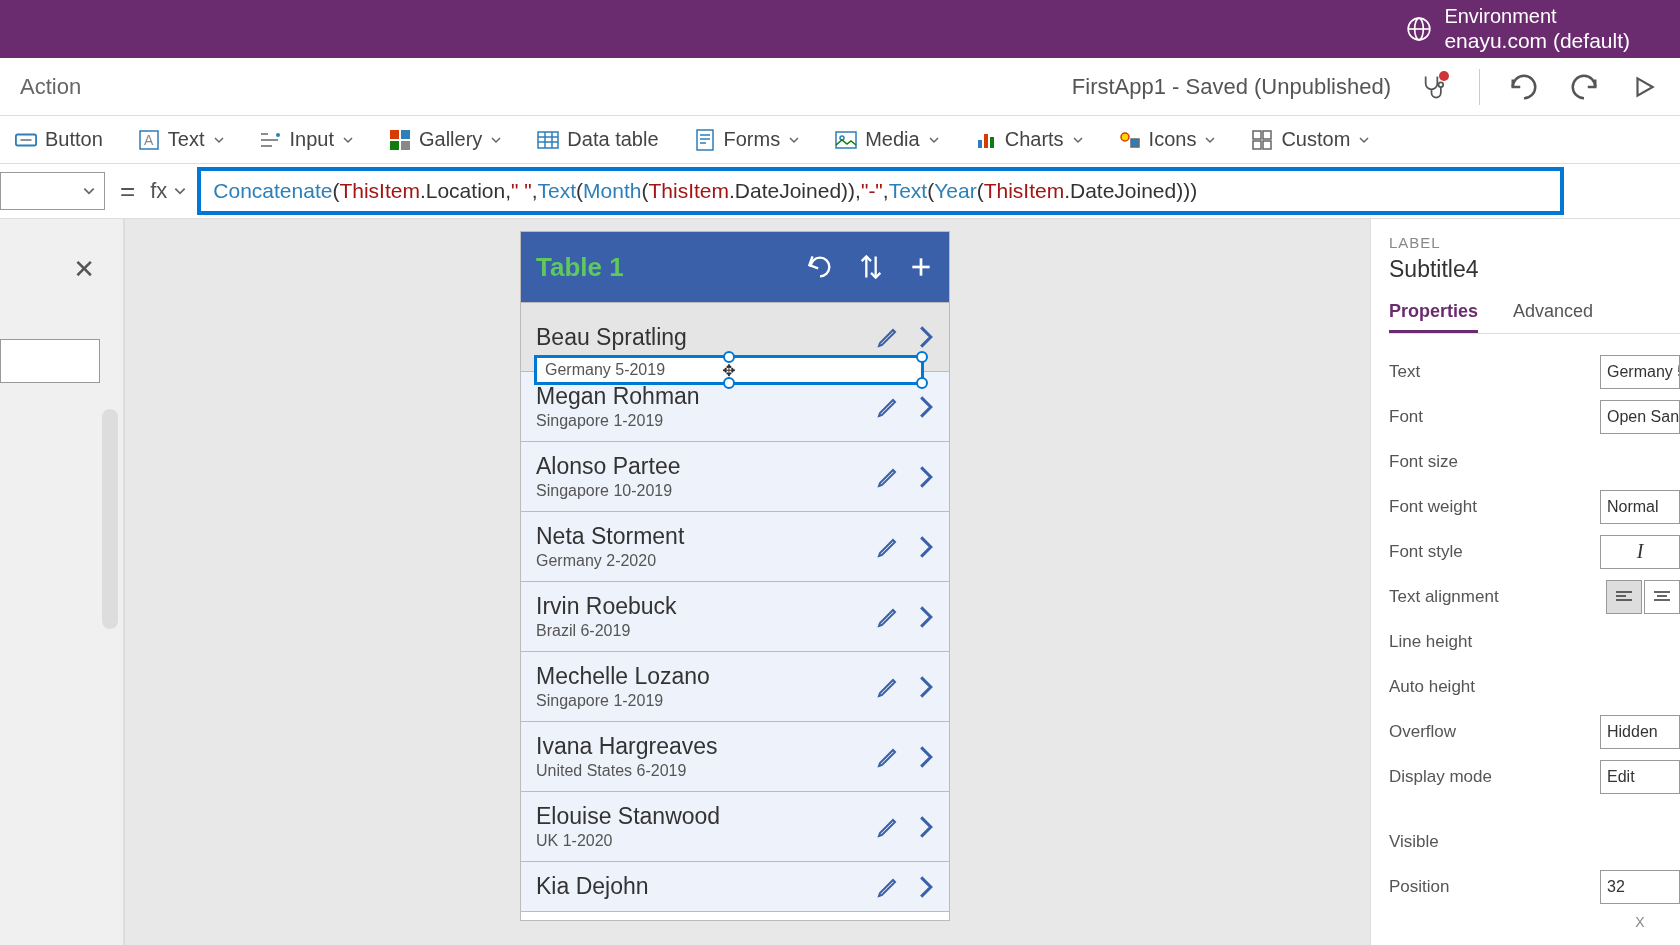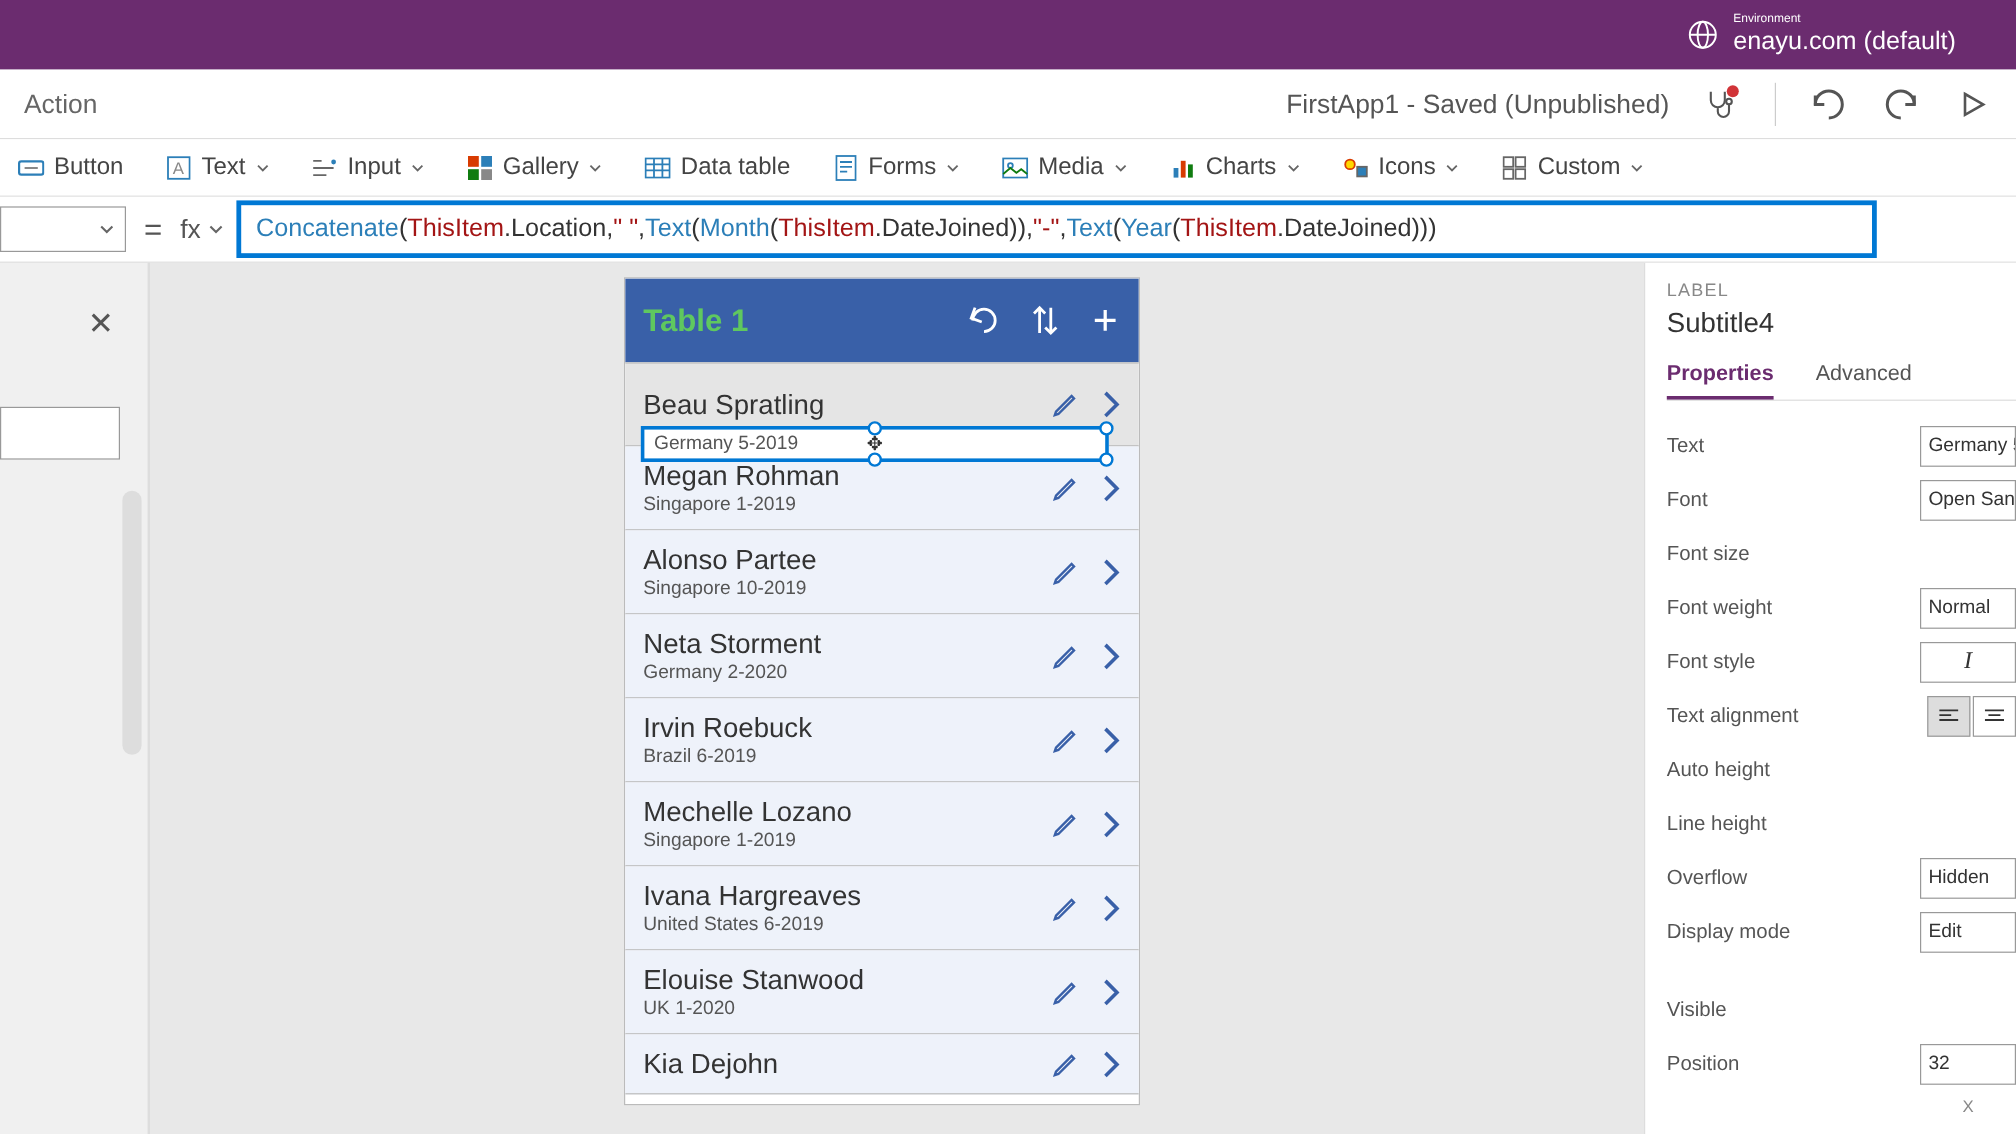--- a/index.html
+++ b/index.html
@@ -2,21 +2,21 @@
 <html><head>
 <meta charset="utf-8">
 <style>
 * { margin: 0; padding: 0; box-sizing: border-box; font-family: 'Segoe UI', Arial, sans-serif; }
 body { width: 1680px; height: 945px; background: #f0f0f0; overflow: hidden; position: relative; }
 
 
 .top-bar { height: 58px; background: #6b2c6f; display: flex; align-items: center; justify-content: flex-end; padding-right: 50px; color: white; }
 .env-block { display: flex; align-items: center; gap: 12px; }
 .env-text { display: flex; flex-direction: column; line-height: 1.2; }
-.env-label { font-size: 10px; }
+.env-label { font-size: 20px; }
 .env-value { font-size: 21px; }
 
 
 .second-bar { height: 58px; background: #fff; display: flex; align-items: center; justify-content: space-between; padding: 0 20px; border-bottom: 1px solid #ddd; }
 .action-label { font-size: 22px; color: #666; padding-left: 0; }
 .second-right { display: flex; align-items: center; gap: 28px; }
 .app-status { font-size: 22px; color: #555; }
 .icon-btn { width: 32px; height: 32px; display: flex; align-items: center; justify-content: center; cursor: pointer; color: #555; position: relative; }
 .red-dot { position: absolute; top: 0; right: 2px; width: 10px; height: 10px; background: #d13438; border-radius: 50%; }
 .divider { width: 1px; height: 36px; background: #ccc; }
@@ -557,24 +557,24 @@
           <div class="align-btn">
               <svg width="16" height="14" viewBox="0 0 16 14" stroke="#333" stroke-width="1.5">
                 <line x1="0" y1="2" x2="16" y2="2"></line>
                 <line x1="3" y1="6" x2="13" y2="6"></line>
                 <line x1="0" y1="10" x2="16" y2="10"></line>
               </svg>
             </div>
         </div>
       </div>
       <div class="prop-row">
+          <div class="prop-key">Line height</div>
+        </div>
+      <div class="prop-row">
           <div class="prop-key">Auto height</div>
-        </div>
-      <div class="prop-row">
-          <div class="prop-key">Line height</div>
         </div>
       <div class="prop-row">
           <div class="prop-key">Overflow</div>
           <div class="prop-val">Hidden</div>
         </div>
       <div class="prop-row">
           <div class="prop-key">Display mode</div>
           <div class="prop-val">Edit</div>
         </div>
       <div class="prop-row" style="margin-top:20px;">

